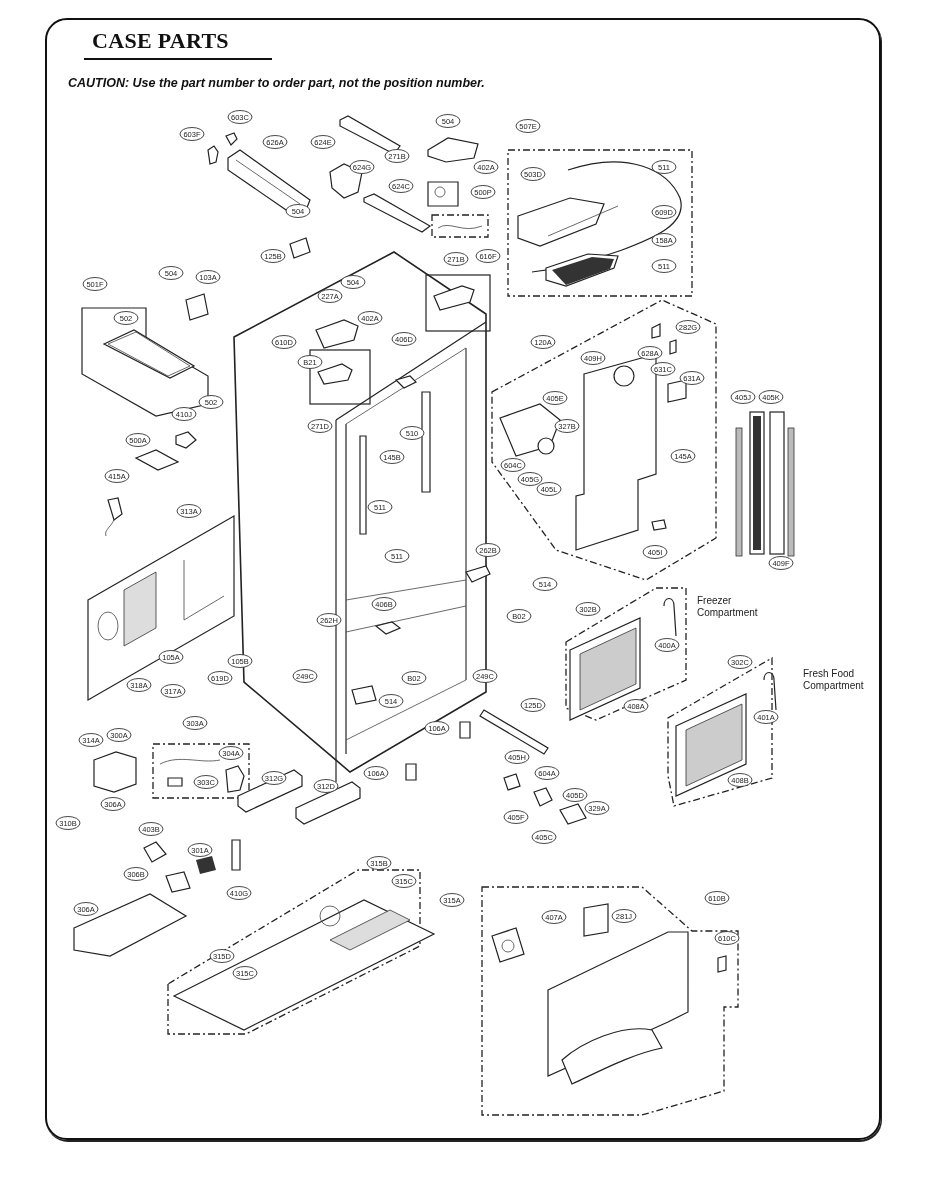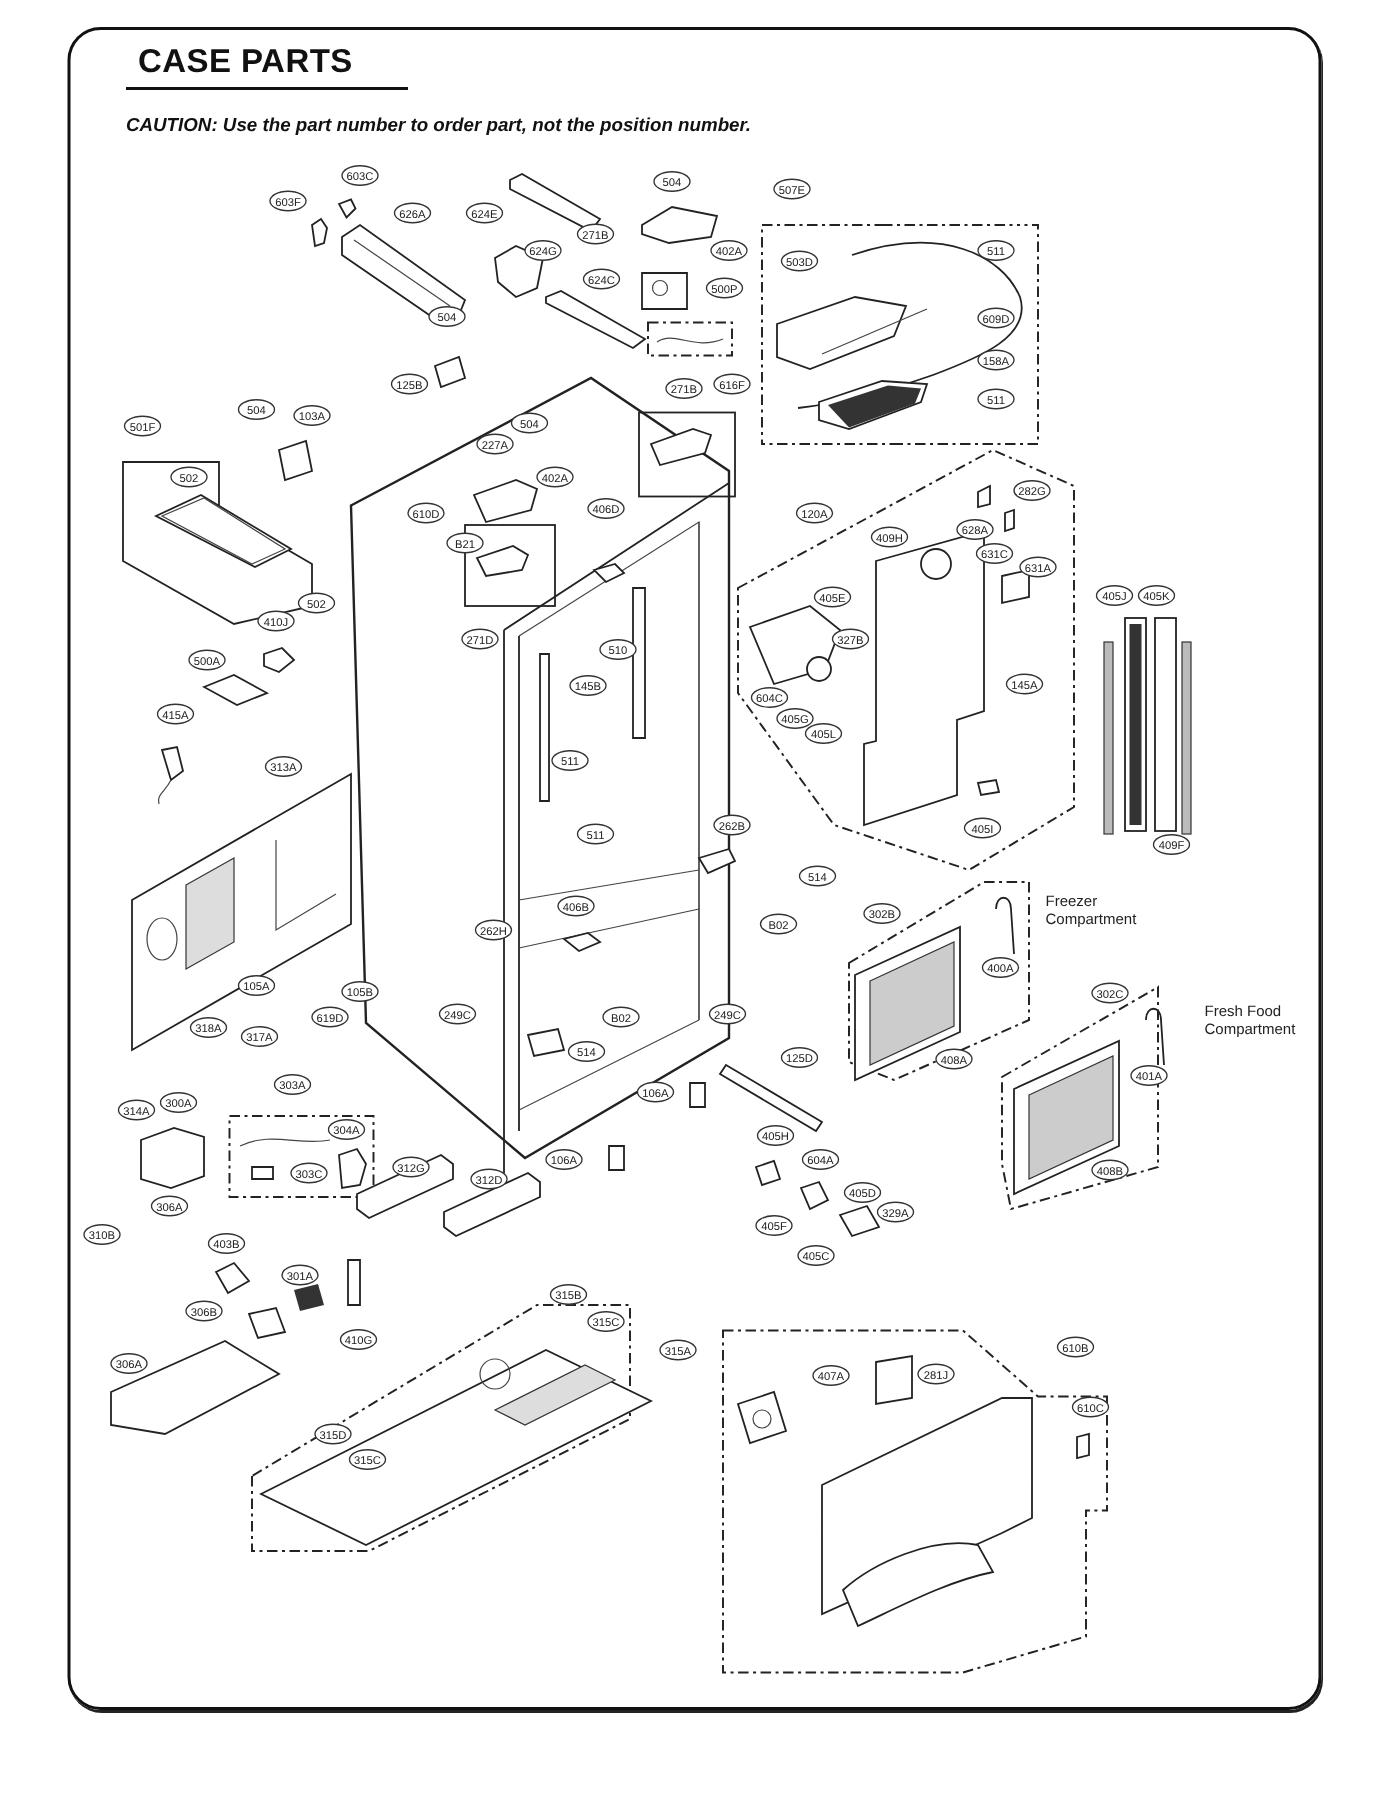--- a/index.html
+++ b/index.html
@@ -1,20 +1,20 @@
 <!DOCTYPE html>
 <html><head>
 <meta charset="utf-8">
 <style>
   html, body { margin:0; padding:0; background:#ffffff; }
   body { width:927px; height:1200px; position:relative; overflow:hidden; font-family:"Liberation Sans", sans-serif; }
   .frame { position:absolute; left:45px; top:18px; width:836px; height:1122px; border:2px solid #111; border-radius:22px; box-sizing:border-box; box-shadow:1px 2px 0 #222; }
-  .title { position:absolute; left:92px; top:28px; font-family:Liberation Sans, sans-serif; font-weight:900; font-size:22px; letter-spacing:0.3px; color:#111; }
+  .title { position:absolute; left:92px; top:28px; font-family:Liberation Serif, serif; font-weight:900; font-size:22px; letter-spacing:0.3px; color:#111; }
   .title-rule { position:absolute; left:84px; top:58px; width:188px; height:2px; background:#111; }
-  .caution { position:absolute; left:84px; top:76px; font-style:italic; font-weight:bold; font-size:12.5px; color:#111; }
+  .caution { position:absolute; left:68px; top:76px; font-style:italic; font-weight:bold; font-size:12.5px; color:#111; }
   svg.diagram { position:absolute; left:0; top:0; width:927px; height:1200px; }
   .lbl ellipse { fill:#fff; stroke:#333; stroke-width:0.9; }
   .lbl text { font-family:"Liberation Sans", sans-serif; font-size:7.5px; fill:#222; text-anchor:middle; dominant-baseline:central; }
   .note { font-family:"Liberation Sans", sans-serif; font-size:10px; fill:#222; }
   .part { fill:#fff; stroke:#222; stroke-width:1.2; }
   .part-thin { fill:none; stroke:#444; stroke-width:0.8; }
   .dash { fill:none; stroke:#222; stroke-width:1.3; stroke-dasharray:7 3 2 3; }
   .solid { fill:none; stroke:#222; stroke-width:1.2; }
   .hatch { fill:#bbb; stroke:#333; stroke-width:0.8; }
 </style>

